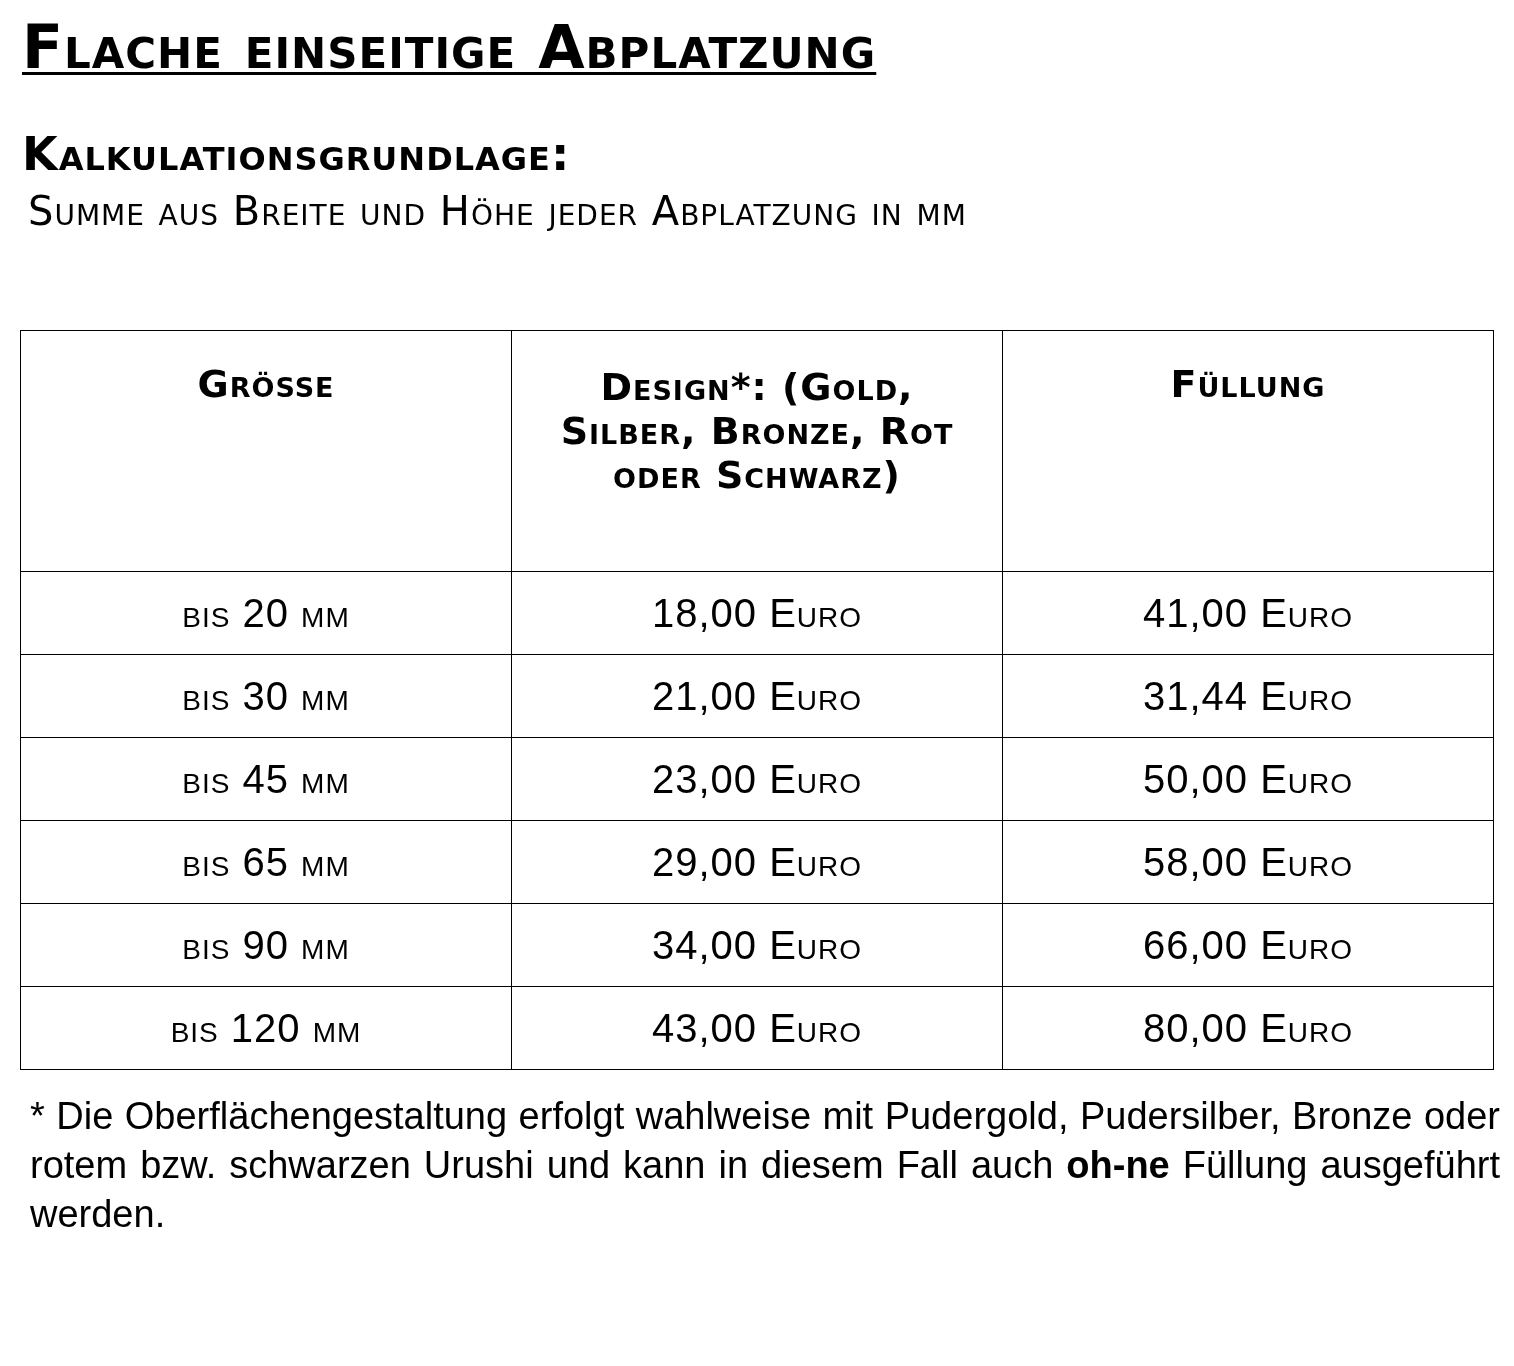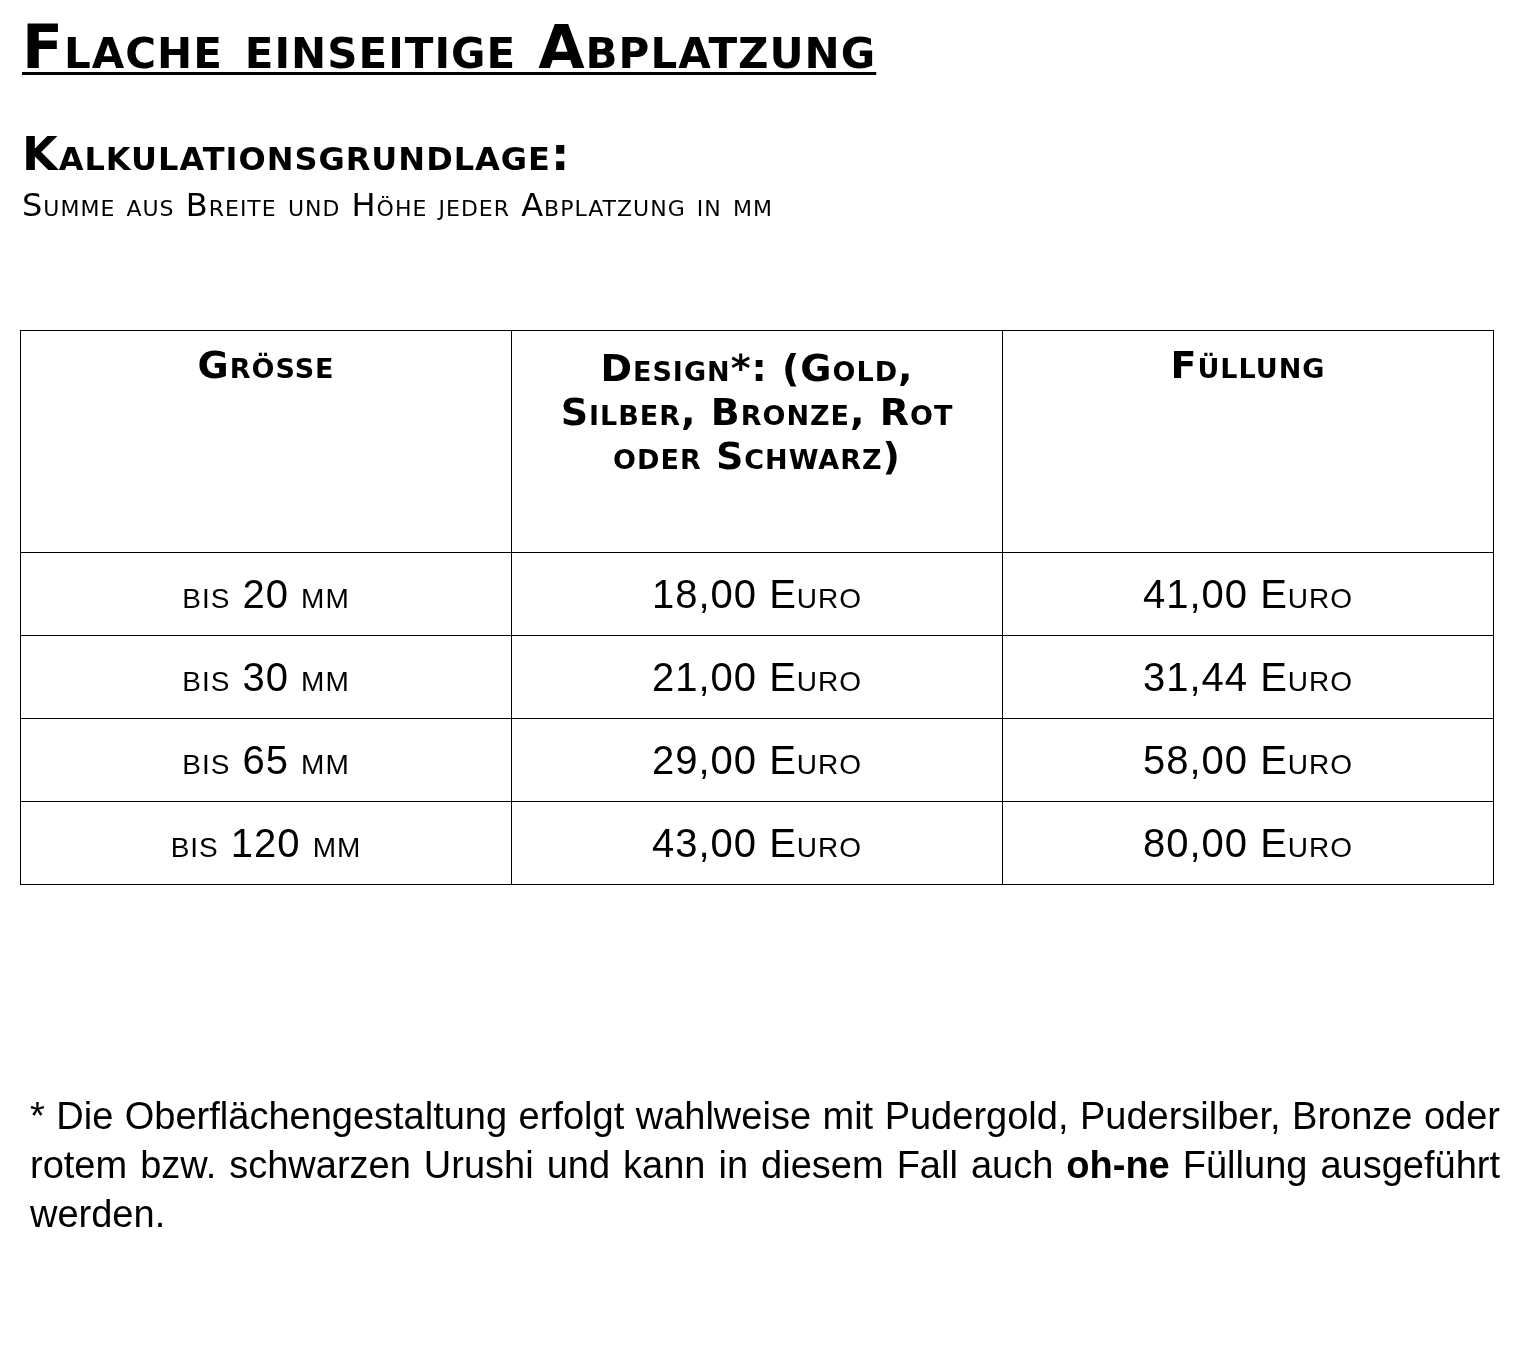--- a/index.html
+++ b/index.html
@@ -18,32 +18,32 @@
       font-size: 60px; line-height: 46px;
       text-decoration: underline; text-decoration-thickness: 3px; text-underline-offset: 4px;
       margin: 0;
     }
     .calc-heading {
       position: absolute; left: 22px; top: 128px;
       font-size: 46px; line-height: 52px; margin: 0; text-align: center;
     }
     .calc-text {
       position: absolute; left: 22px; top: 180px;
-      font-size: 32px; line-height: 50px; margin: 0; width: 1470px;
+      font-size: 40px; line-height: 50px; margin: 6px; width: 1470px;
       font-weight: normal;
     }
     table.prices {
       position: absolute; left: 20px; top: 330px;
       width: 1474px; border-collapse: collapse;
     }
     table.prices th, table.prices td {
       border: 1.5px solid #000; text-align: center; width: 33.33%;
     }
     table.prices th {
-      height: 208px; vertical-align: top; padding-top: 12px;
+      height: 208px; vertical-align: top; padding-top: 31px;
       font-size: 38px; line-height: 44px;
     }
     table.prices td {
       height: 80px; font-family: "Liberation Sans", sans-serif;
       font-weight: normal; font-size: 40px; margin-left: 12px;
     }
     .footnote {
       position: absolute; left: 22px; top: 1084px; width: 1470px;
       font-size: 38px; line-height: 49px; text-align: justify; margin: 8px;
     }
@@ -72,23 +72,33 @@
       <td>bis 20 mm</td>
       <td>18,00 Euro</td>
       <td>41,00 Euro</td>
     </tr>
     <tr>
       <td>bis 30 mm</td>
       <td>21,00 Euro</td>
       <td>31,44 Euro</td>
     </tr>
     <tr>
+      <td>bis 45 mm</td>
+      <td>23,00 Euro</td>
+      <td>50,00 Euro</td>
+    </tr>
+    <tr>
       <td>bis 65 mm</td>
       <td>29,00 Euro</td>
       <td>58,00 Euro</td>
+    </tr>
+    <tr>
+      <td>bis 90 mm</td>
+      <td>34,00 Euro</td>
+      <td>66,00 Euro</td>
     </tr>
     <tr>
       <td>bis 120 mm</td>
       <td>43,00 Euro</td>
       <td>80,00 Euro</td>
     </tr>
   </tbody>
 </table>
 
 <p class="footnote"><span>* Die Oberflächengestaltung erfolgt wahlweise mit Pudergold, Pudersilber, Bronze oder rotem bzw. schwarzen Urushi und kann in diesem Fall auch </span><b>oh-ne</b><span> Füllung ausgeführt werden.</span></p>

